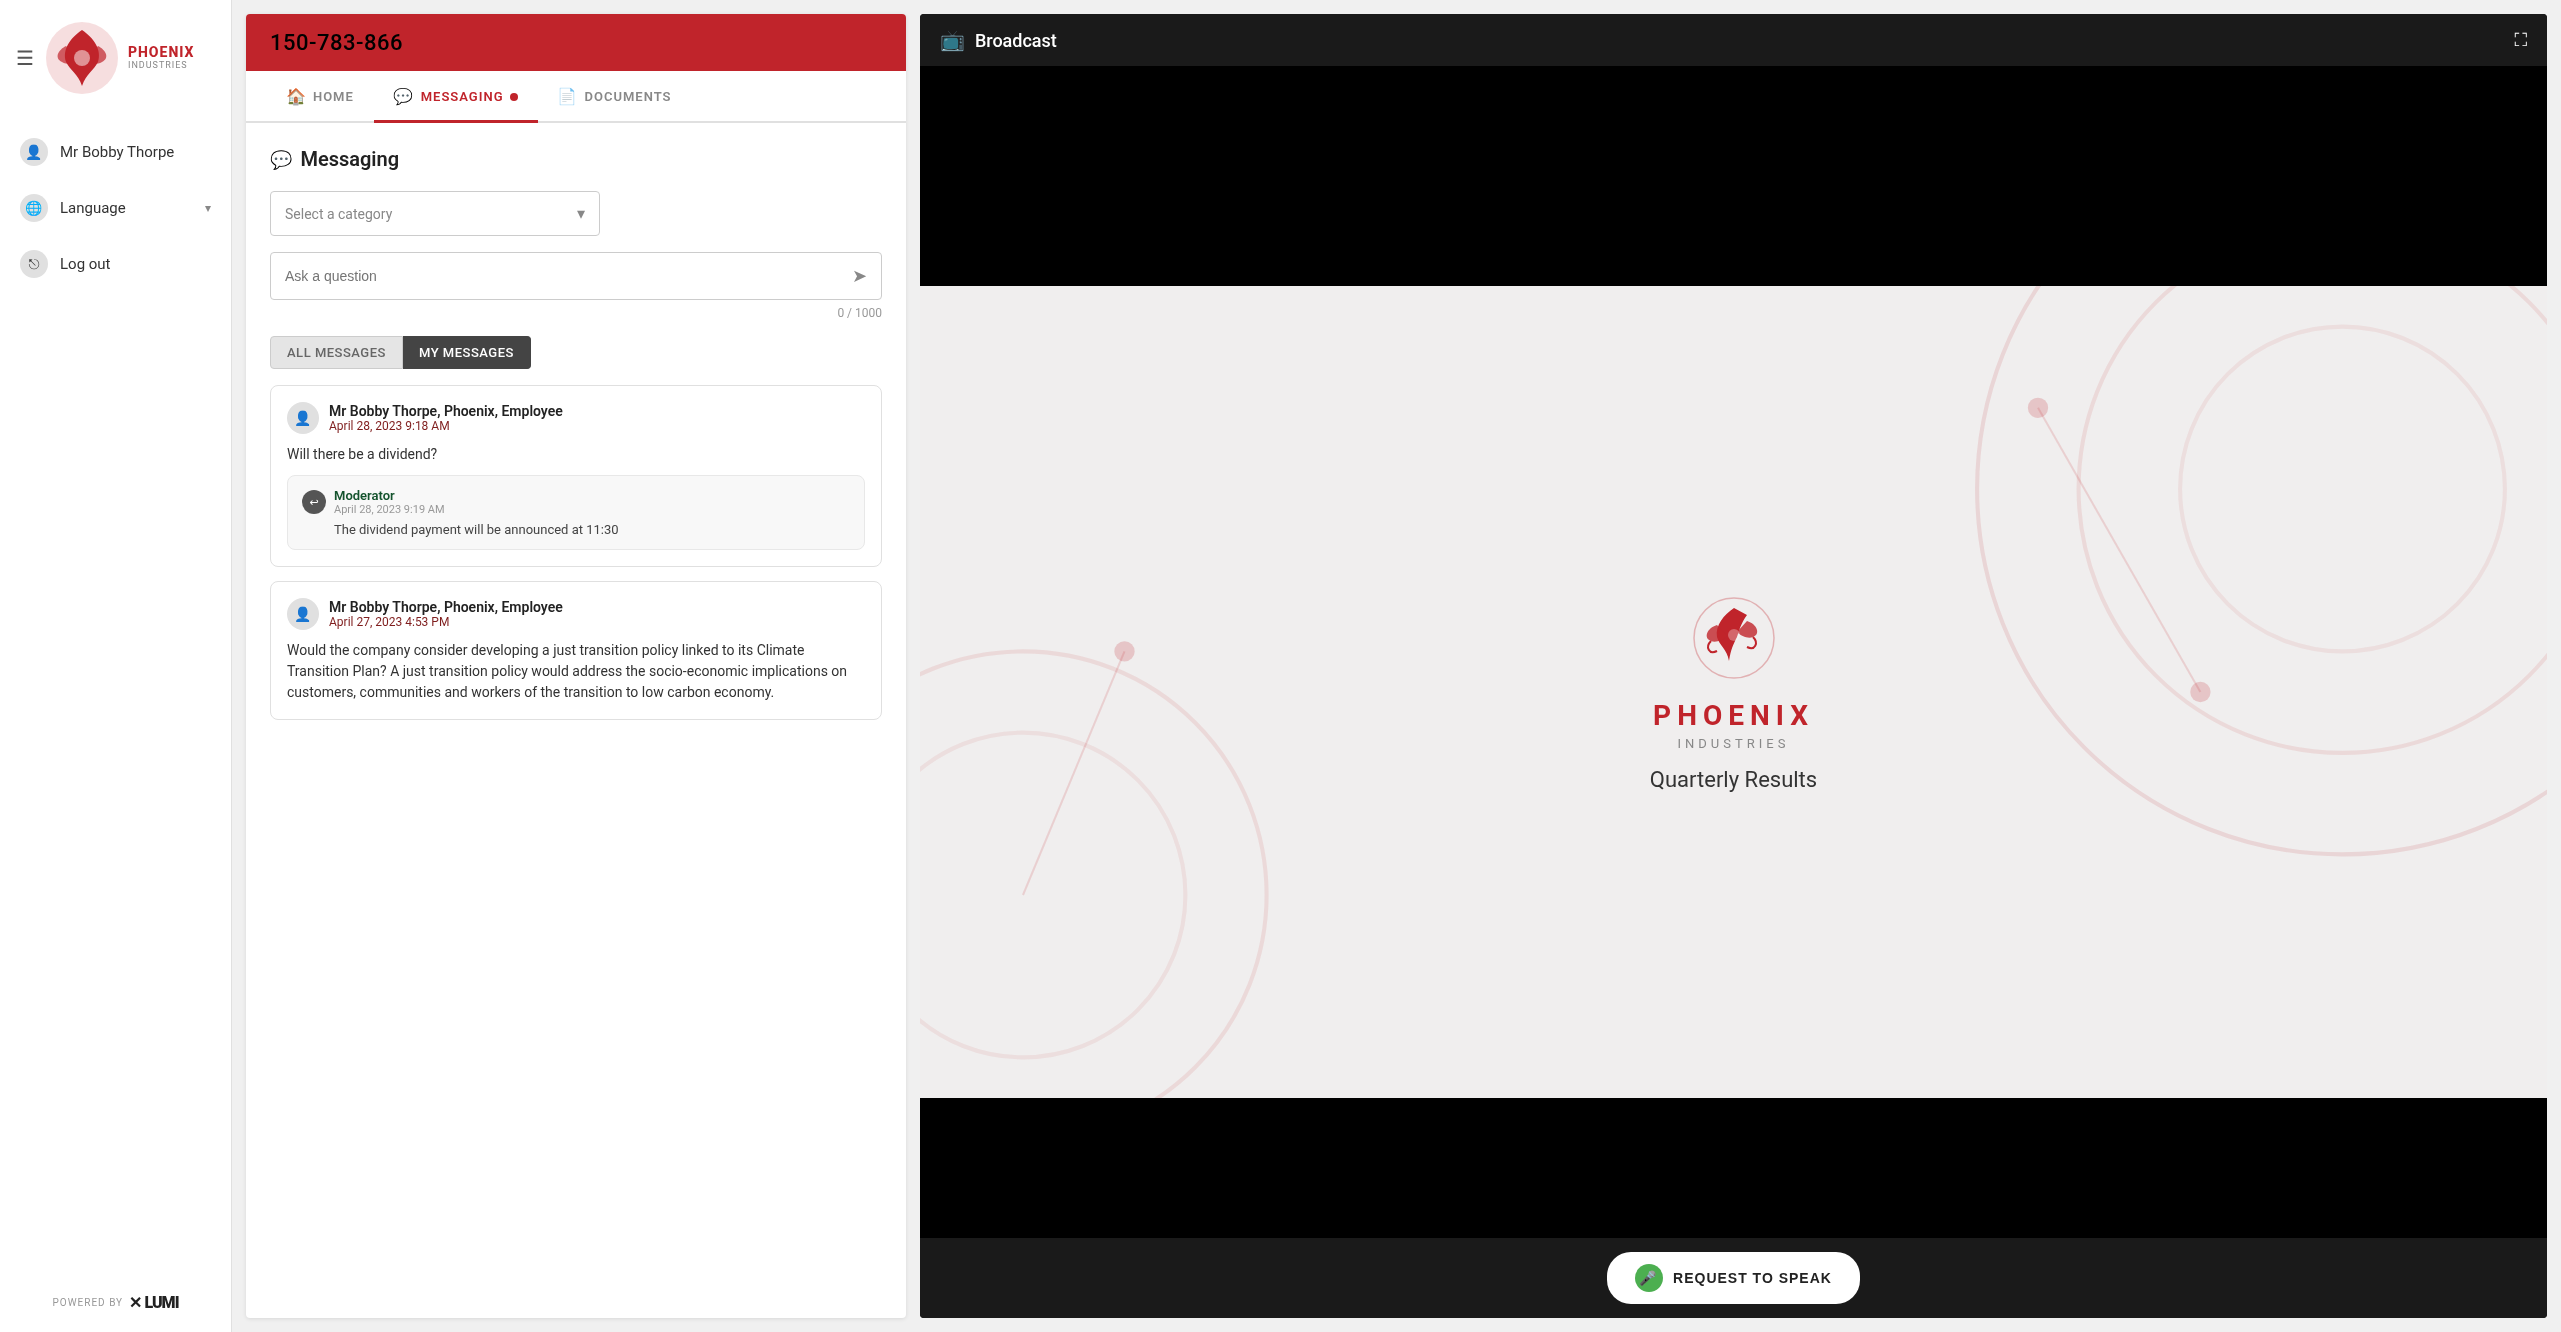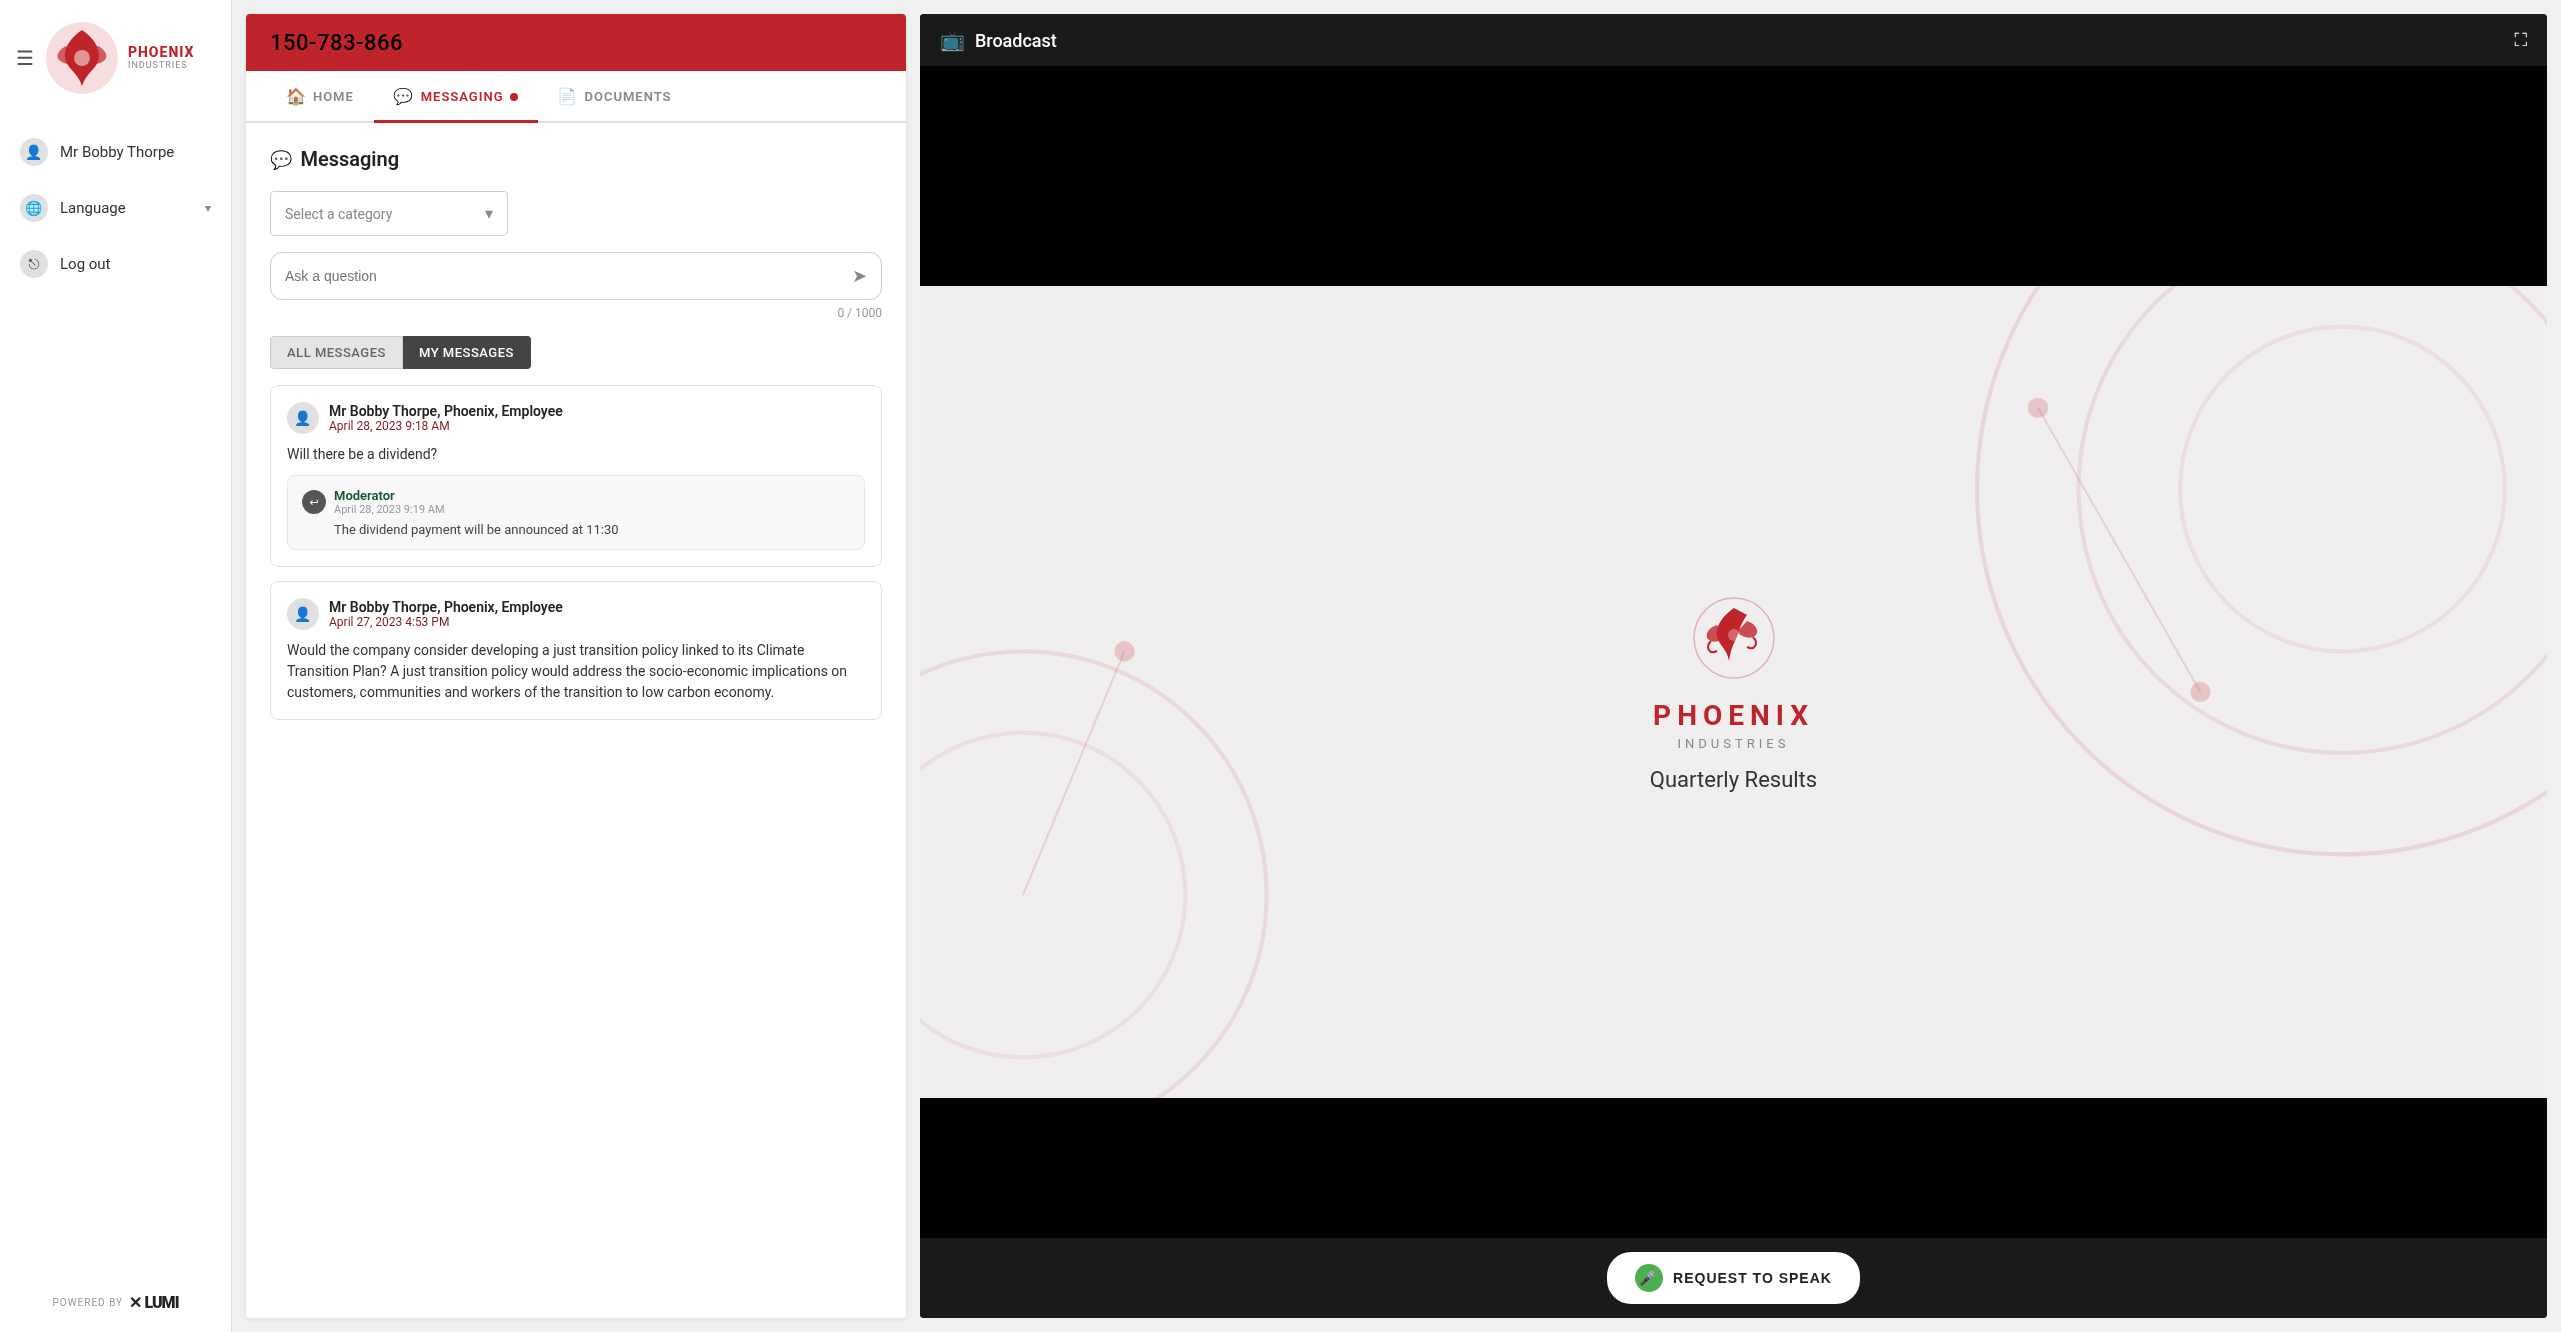--- a/index.html
+++ b/index.html
@@ -168,39 +168,39 @@
       color: #222;
       margin-bottom: 20px;
     }
     .messaging-title-icon {
       color: #c0242b;
       font-size: 18px;
     }
 
     
     .category-select {
-      width: 238px;
+      width: 330px;
       border: 1px solid #ccc;
       border-radius: 4px;
       padding: 12px 14px;
       font-size: 14px;
       color: #888;
       display: flex;
       align-items: center;
       justify-content: space-between;
       cursor: pointer;
       margin-bottom: 16px;
       background: #fff;
     }
     .category-select .chevron { color: #888; font-size: 16px; }
 
     
     .question-input-wrapper {
       border: 1px solid #ccc;
-      border-radius: 12px;
+      border-radius: 4px;
       display: flex;
       align-items: center;
       padding: 12px 14px;
       margin-bottom: 6px;
     }
     .question-input {
       flex: 1;
       border: none;
       outline: none;
       font-size: 14px;

